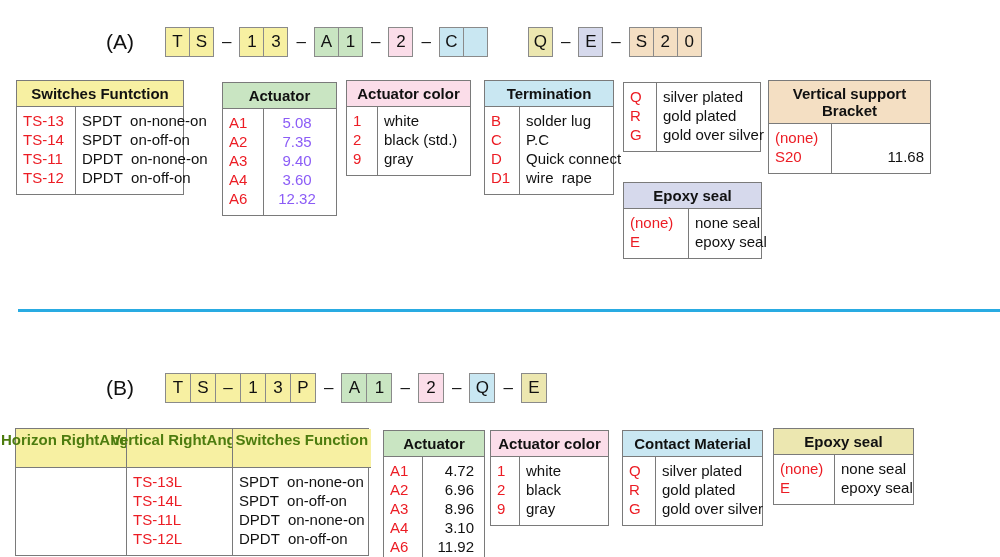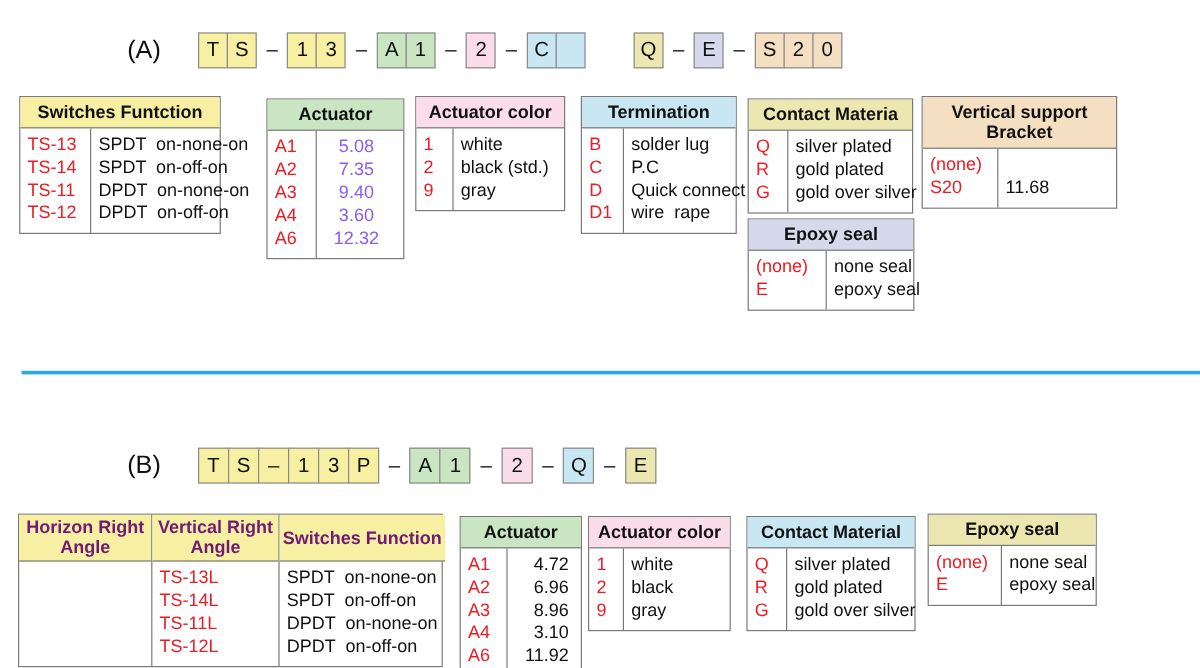--- a/index.html
+++ b/index.html
@@ -25,21 +25,21 @@
   .thead {
     border-bottom:1px solid #7a7a7a; font-weight:bold; text-align:center;
     padding:4px 2px; line-height:17px; color:#111;
   }
   .tbody { display:flex; align-items:stretch; }
   .tcol { box-sizing:border-box; display:flex; flex-direction:column; }
   .tcol + .tcol { border-left:1px solid #7a7a7a; }
   .tchead {
     font-weight:bold; text-align:center; border-bottom:1px solid #7a7a7a;
     padding:2px; line-height:17px; min-height:34px; display:flex;
-    flex-direction:column; justify-content:center; color:#701a75;
+    flex-direction:row; justify-content:center; color:#4d7c0f;
   }
   .tlines { padding:4px 6px 7px 6px; line-height:19px; flex:1; }
   .tline { white-space:pre; }
 </style>
 </head>
 <body>
 
 <div class="canvas">
   <div class="sec-label" style="left:106px; top:30px;">(A)</div>
   <div id="codeA" class="code-row" style="left: 165px; top: 26px;">
@@ -168,23 +168,20 @@
             <div class="tlines" style="color: rgb(17, 17, 17);">
               <div class="tline">solder lug</div>
               <div class="tline">P.C</div>
               <div class="tline">Quick connect</div>
               <div class="tline">wire  rape</div>
             </div>
           </div>
         </div>
       </div>
       <div class="ptable" style="left: 623px; top: 82px; width: 138px;">
-        <div class="thead" style="background: rgb(236, 231, 176);">
-          <div class="tline">Contact Materia</div>
-        </div>
         <div class="tbody">
           <div class="tcol" style="width: 32px; flex: 0 0 32px;">
             <div class="tlines" style="color: rgb(236, 28, 36);">
               <div class="tline">Q</div>
               <div class="tline">R</div>
               <div class="tline">G</div>
             </div>
           </div>
           <div class="tcol" style="flex: 1 1 auto;">
             <div class="tlines" style="color: rgb(17, 17, 17);">
@@ -201,21 +198,21 @@
           <div class="tline">Bracket</div>
         </div>
         <div class="tbody">
           <div class="tcol" style="width: 62px; flex: 0 0 62px;">
             <div class="tlines" style="color: rgb(236, 28, 36);">
               <div class="tline">(none)</div>
               <div class="tline">S20</div>
             </div>
           </div>
           <div class="tcol" style="flex: 1 1 auto;">
-            <div class="tlines" style="color: rgb(17, 17, 17);">
+            <div class="tlines" style="color: rgb(17, 17, 17); text-align: right;">
               <div class="tline">&nbsp;</div>
               <div class="tline">11.68</div>
             </div>
           </div>
         </div>
       </div>
       <div class="ptable" style="left: 623px; top: 182px; width: 139px;">
         <div class="thead" style="background: rgb(214, 217, 236);">
           <div class="tline">Epoxy seal</div>
         </div>

